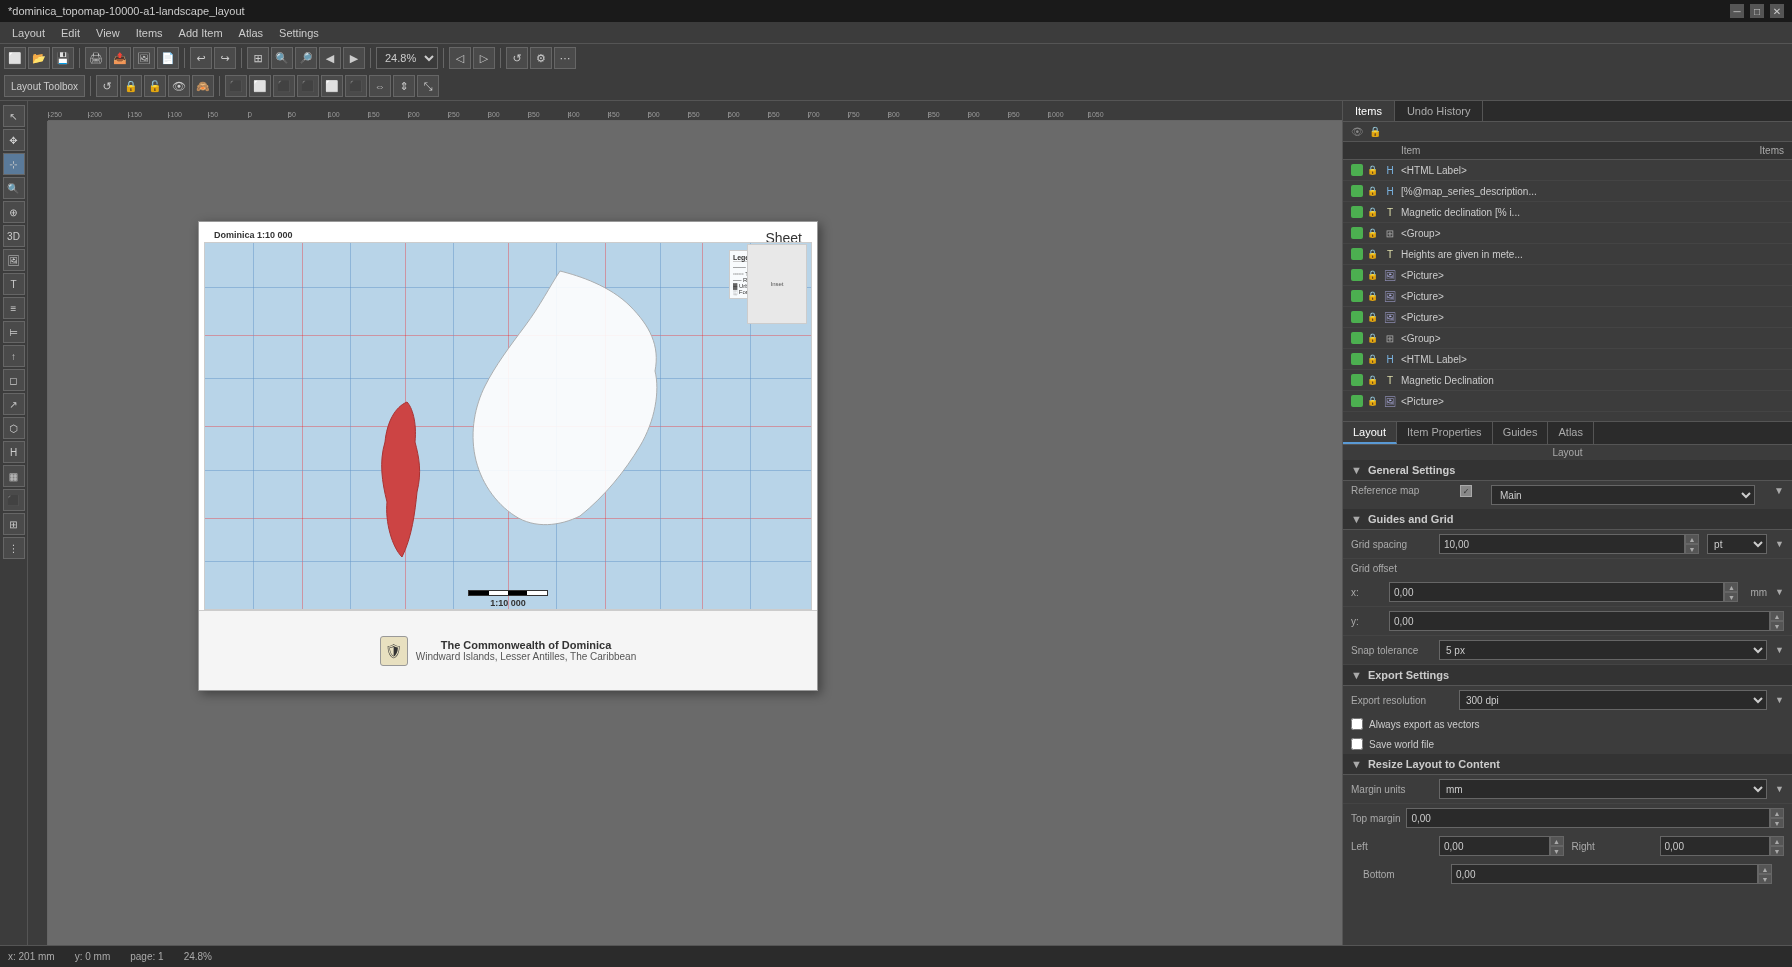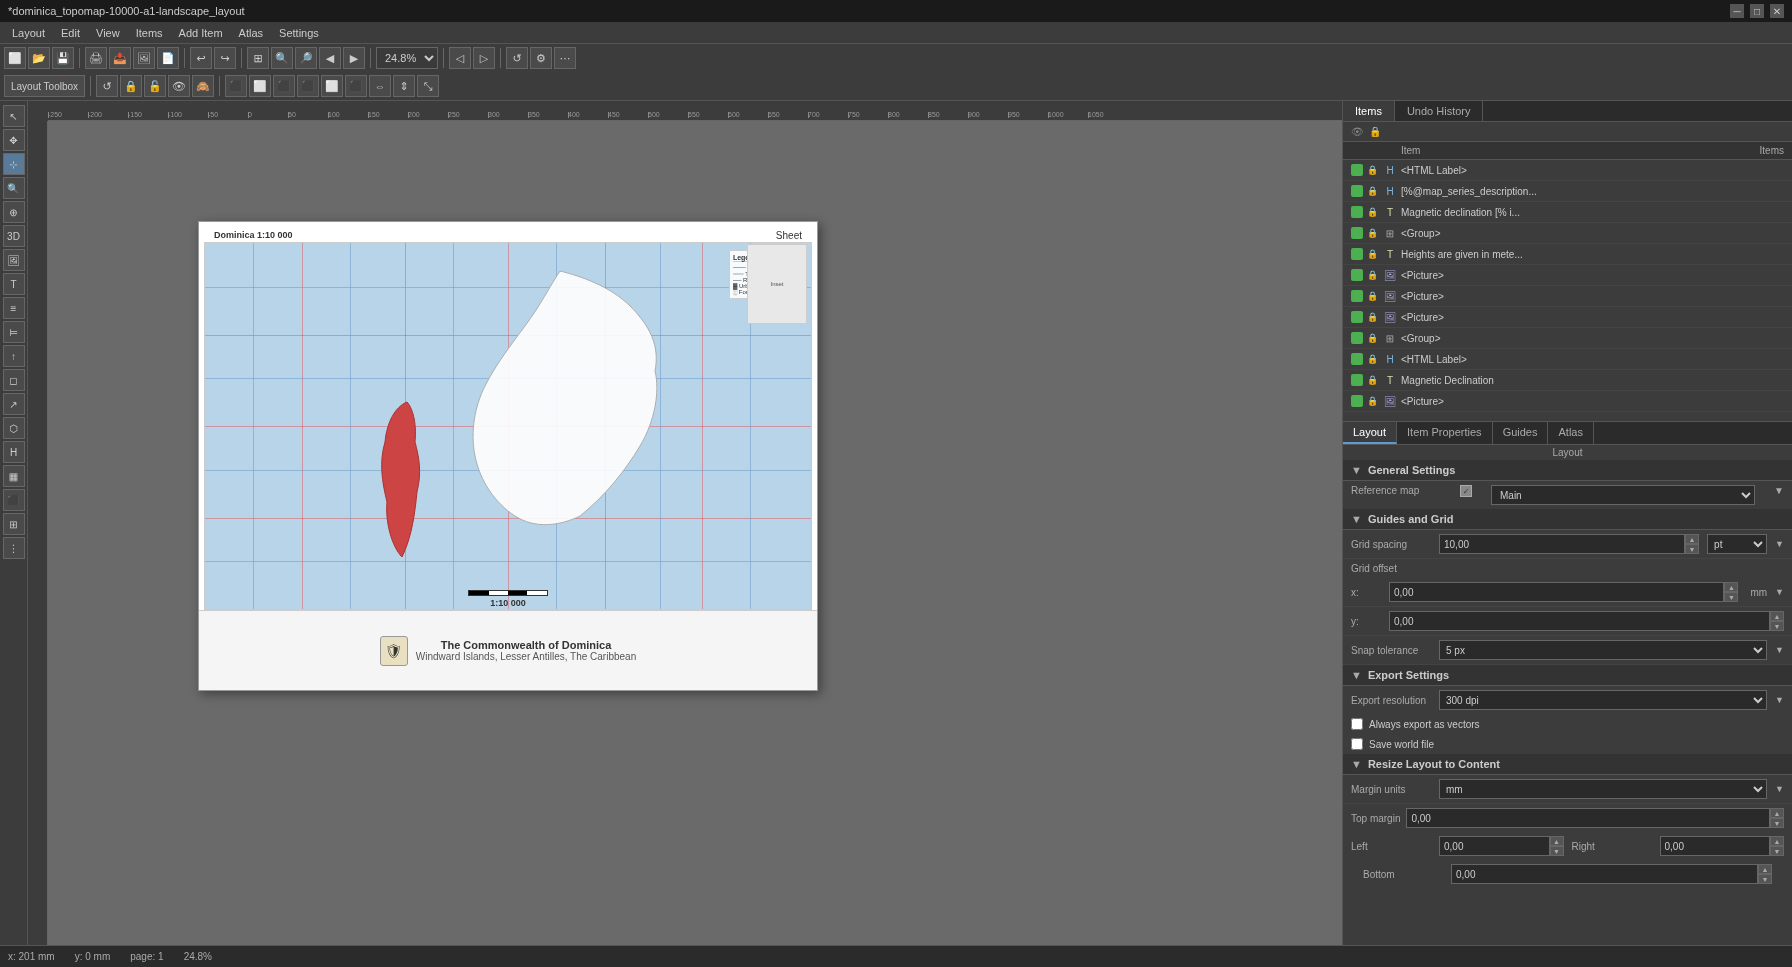--- a/index.html
+++ b/index.html
@@ -747,21 +747,21 @@
     <div class="ruler-left">
       
     </div>
     <div class="canvas-content">
 
       <div class="map-canvas">
         <div class="map-inner">
 
           <div class="map-header">
             <span style="font-weight:bold;font-size:9px;">Dominica 1:10 000</span>
-            <span style="font-size:10px;">Sheet</span>
+            <span style="font-size:14px;">Sheet</span>
           </div>
 
           <div class="map-grid-overlay">
 
             <div class="grid-line-h" style="top:25%"></div>
             <div class="grid-line-h" style="top:50%"></div>
             <div class="grid-line-h" style="top:75%"></div>
             <div class="grid-line-v" style="left:16%"></div>
             <div class="grid-line-v" style="left:33%"></div>
             <div class="grid-line-v" style="left:50%"></div>
@@ -1011,21 +1011,21 @@
           <span style="color:#aaa;font-size:9px;cursor:pointer;">▼</span>
         </div>
 
         <div class="section-header">
           <span class="section-header-arrow">▼</span>
           <span class="section-header-title">Export Settings</span>
         </div>
 
         <div class="export-res-row">
           <span class="prop-label">Export resolution</span>
-          <select class="prop-select" style="flex:1;">
+          <select class="prop-select" style="flex:1;margin-left:20px;">
             <option>300 dpi</option>
           </select>
           <span style="color:#aaa;font-size:9px;cursor:pointer;">▼</span>
         </div>
 
 
         <div class="checkbox-row">
           <input type="checkbox" style="">
           <span class="checkbox-label">Always export as vectors</span>
         </div>

